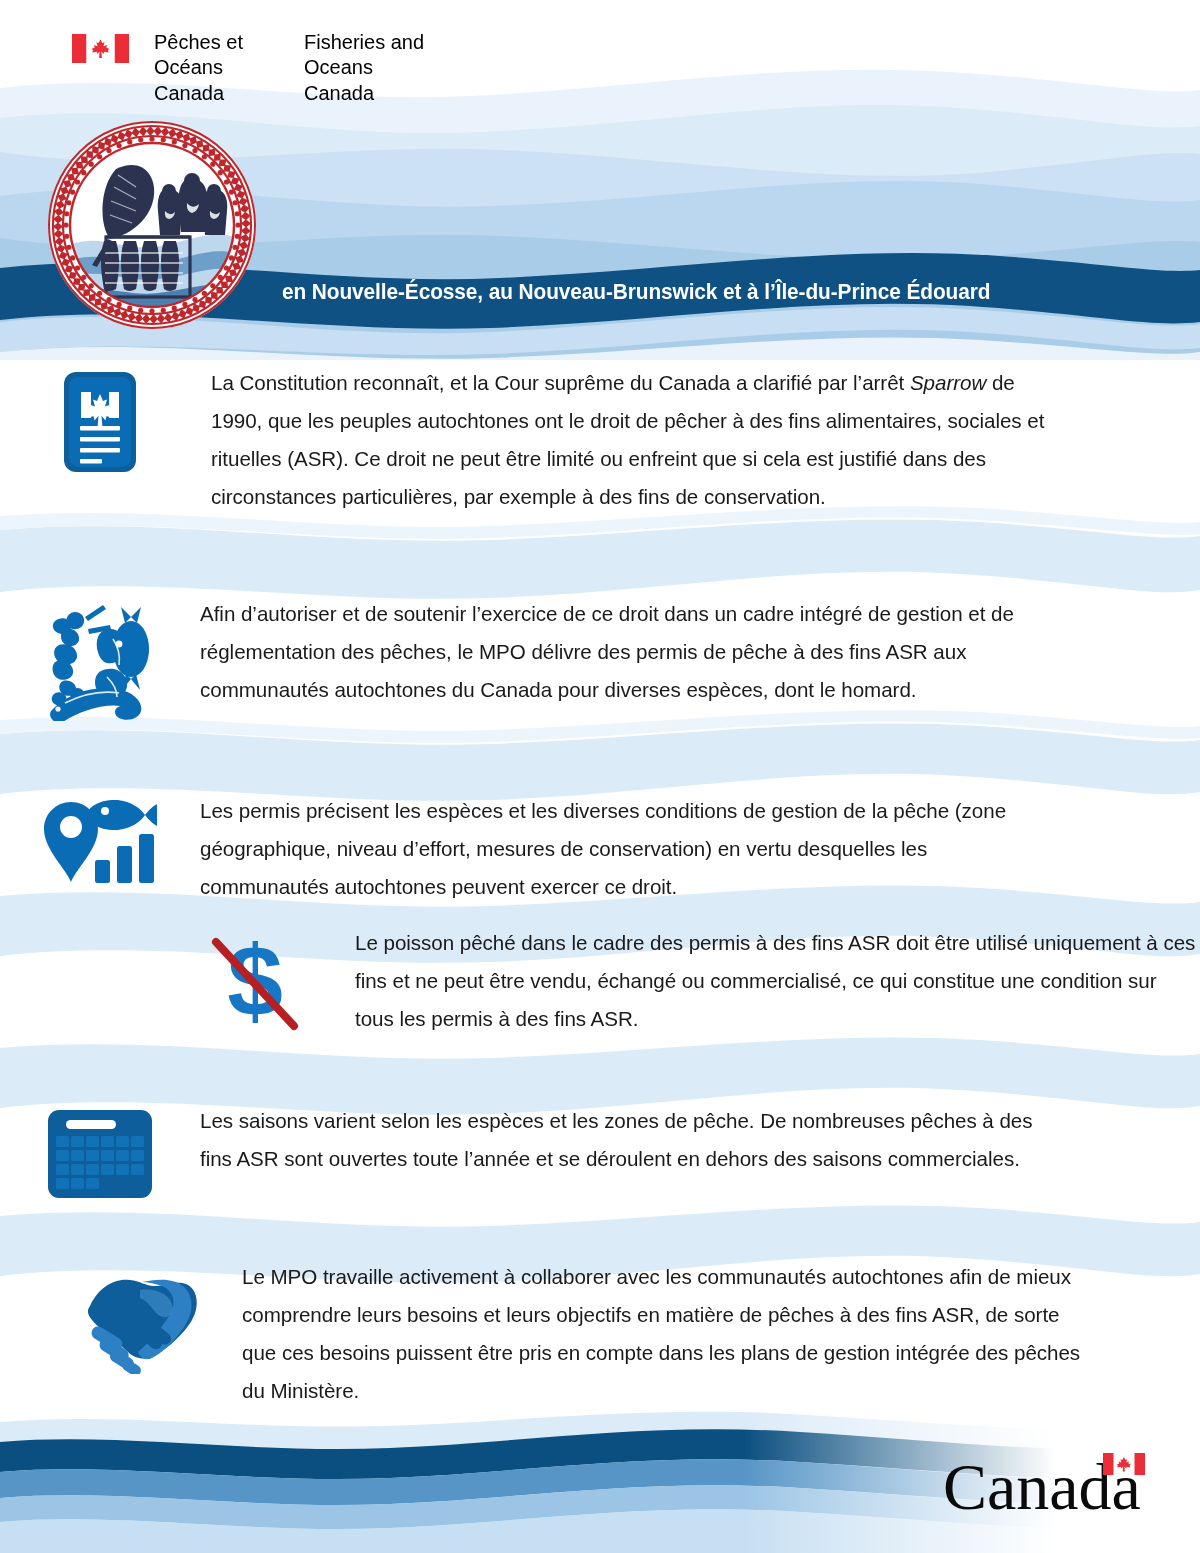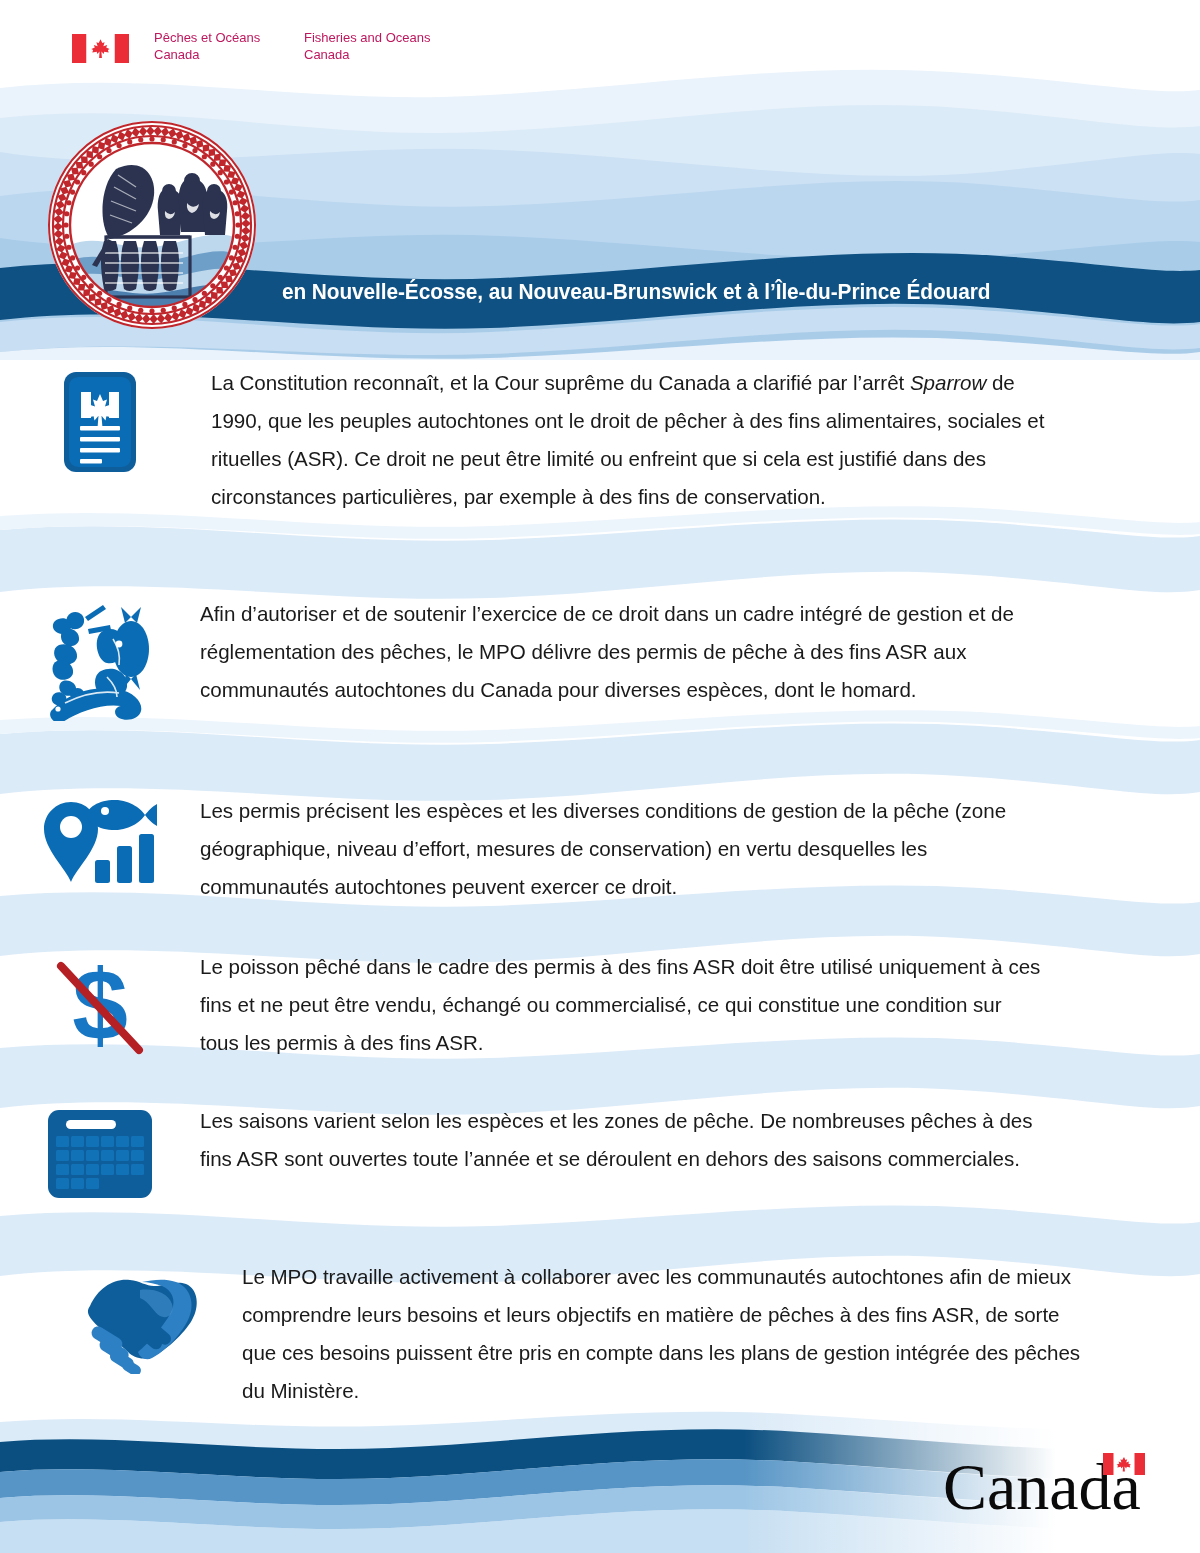--- a/index.html
+++ b/index.html
@@ -29,23 +29,23 @@
     gap: 0px;
     z-index: 40;
   }
   .flag-mark {
     width: 57px;
     height: 29px;
     margin-top: 4px;
     flex: none;
   }
   .sig-text {
-    font-size: 13px;
+    font-size: 20px;
     line-height: 1.27;
-    color: #be185d;
+    color: #000000;
     white-space: pre-line;
     font-family: "Liberation Sans", sans-serif;
   }
   .sig-fr { margin-left: 25px; width: 148px; }
   .sig-en { margin-left: 2px; width: 180px; }
 
   
   .header-zone {
     position: absolute;
     left: 0; top: 0;
@@ -497,21 +497,21 @@
               <circle cx="64" cy="15" r="4" fill="#ffffff"></circle>
               <rect x="54" y="64" width="15" height="23" rx="2.5"></rect>
               <rect x="76" y="50" width="15" height="37" rx="2.5"></rect>
               <rect x="98" y="38" width="15" height="49" rx="2.5"></rect>
             </g>
           </svg>
         </div>
         <div class="sec-text">Les permis précisent les espèces et les diverses conditions de gestion de la pêche (zone géographique, niveau d’effort, mesures de conservation) en vertu desquelles les communautés autochtones peuvent exercer ce droit.</div>
       </div>
 
-      <div class="section" style="top:608px;">
+      <div class="section" style="top:584px;justify-content:flex-end;">
         <div class="sec-icon">
           <svg width="110" height="110" viewBox="0 0 110 110">
             <text x="55" y="88" text-anchor="middle" font-family="Liberation Sans, sans-serif" font-size="100" font-weight="bold" fill="#1877C4">$</text>
             <line x1="16" y1="14" x2="94" y2="98" stroke="#B52025" stroke-width="8" stroke-linecap="round"></line>
           </svg>
         </div>
         <div class="sec-text">Le poisson pêché dans le cadre des permis à des fins ASR doit être utilisé uniquement à ces fins et ne peut être vendu, échangé ou commercialisé, ce qui constitue une condition sur tous les permis à des fins ASR.</div>
       </div>
 
       <div class="section" style="top:762px;">

